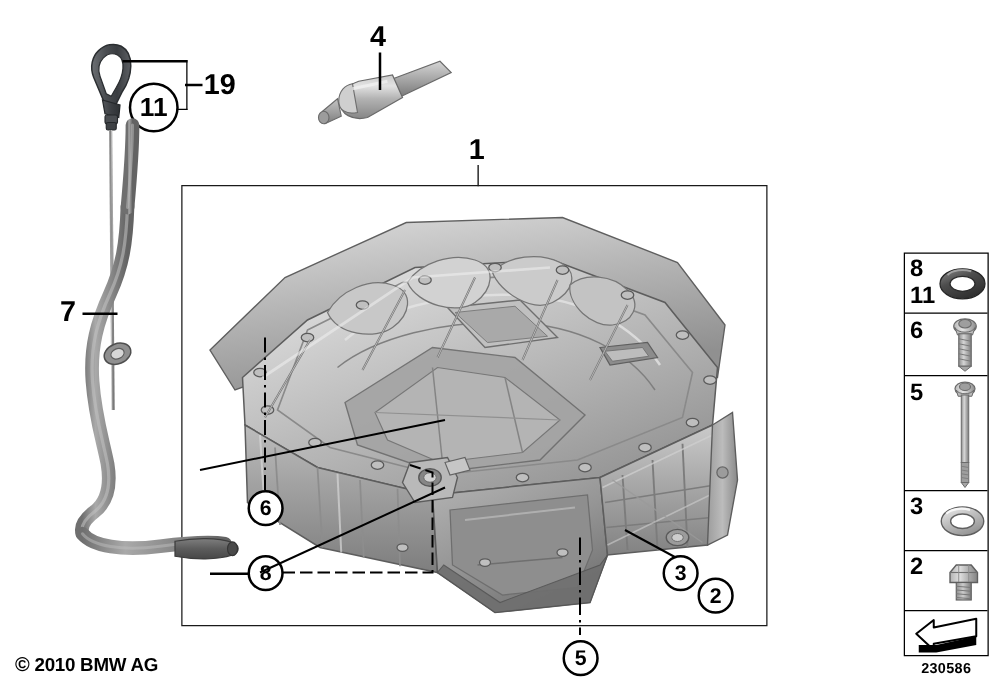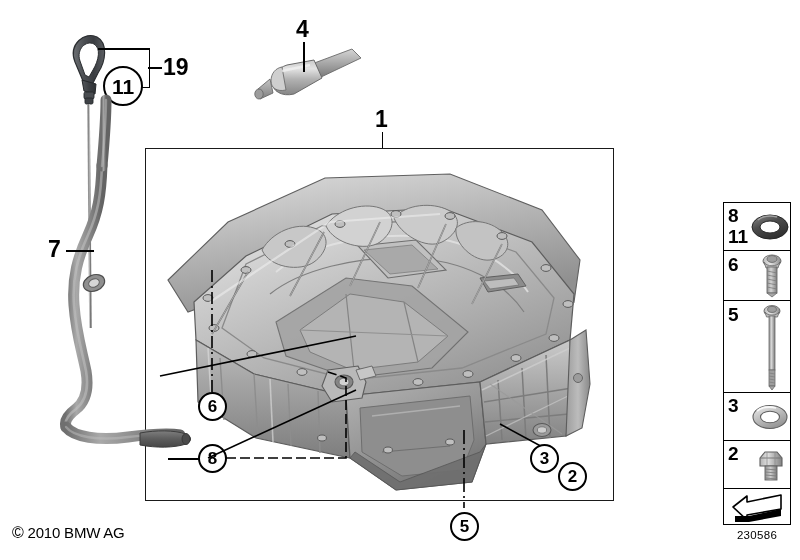--- a/index.html
+++ b/index.html
@@ -28,22 +28,22 @@
   
   #parts-panel{
     position:absolute;left:723px;top:202px;width:68px;height:323px;
     border:1.6px solid #000;box-sizing:border-box;background:#fff;
   }
   .panel-row{position:relative;border-bottom:1.6px solid #000;box-sizing:border-box;}
   .panel-row:last-child{border-bottom:none;}
   .panel-num{position:absolute;left:4px;font-weight:bold;font-size:19px;line-height:1;color:#000;}
 
   #footer-id{position:absolute;left:723px;top:529px;width:68px;text-align:center;
-             font-size:11.5px;letter-spacing:.3px;}
-  #copyright{position:absolute;left:12px;top:524px;font-size:15px;font-weight:normal;
+             font-size:11.5px;letter-spacing:.3px;font-weight:bold;}
+  #copyright{position:absolute;left:12px;top:524px;font-size:15px;font-weight:bold;
              letter-spacing:-0.2px;}
   .copysym{font-size:16px;}
 
   svg{display:block;overflow:visible;}
 </style>
 </head>
 <body>
 
 <div id="stage">
 

